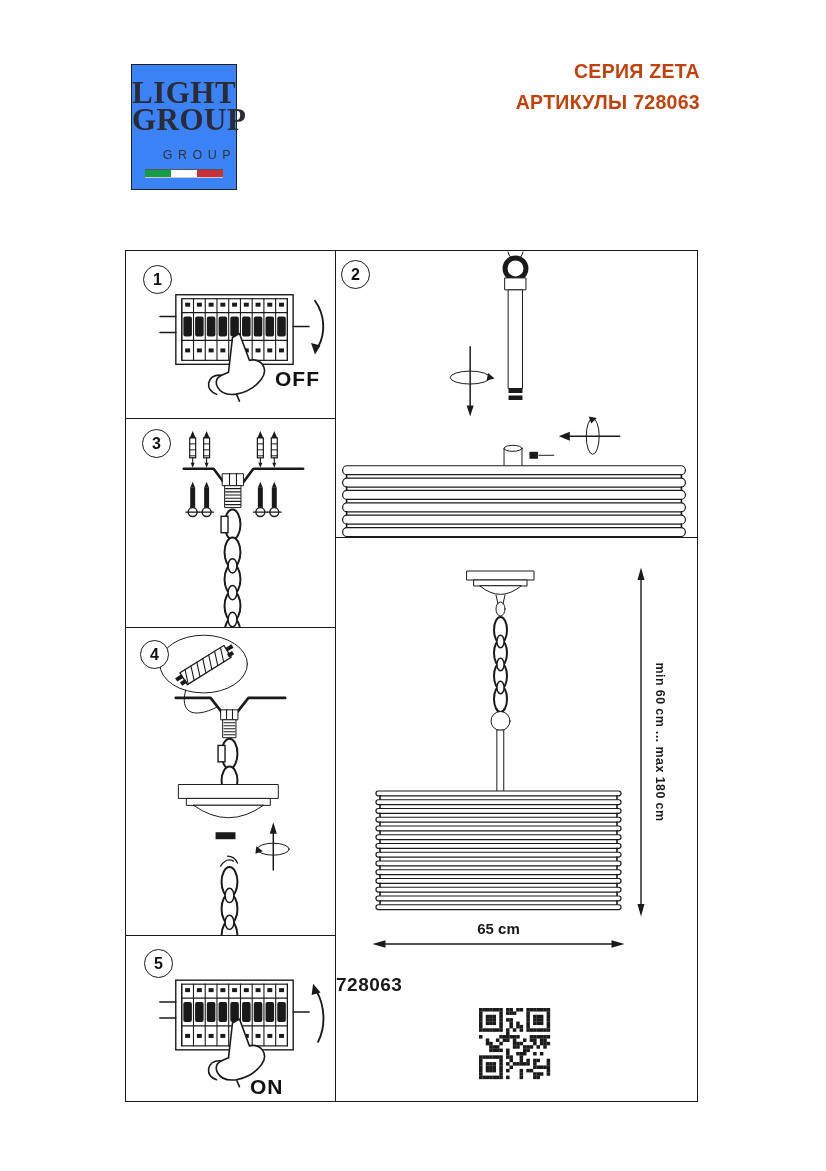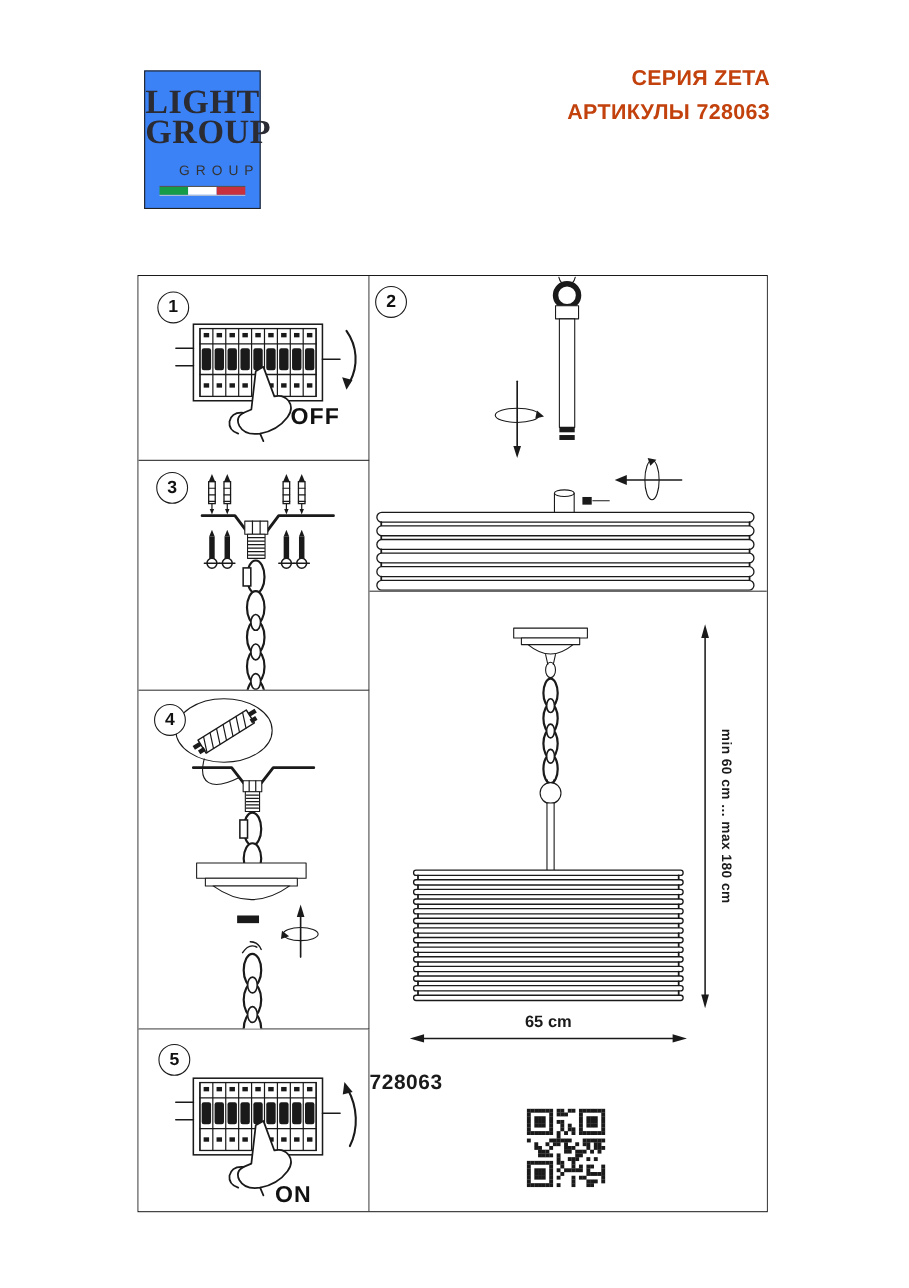--- a/index.html
+++ b/index.html
@@ -115,21 +115,21 @@
           <line x1="34" y1="66" x2="50" y2="66" stroke="#1a1a1a" stroke-width="1.5" stroke-linecap="round"></line>
           <line x1="34" y1="82" x2="50" y2="82" stroke="#1a1a1a" stroke-width="1.5" stroke-linecap="round"></line>
           <line x1="168" y1="76" x2="184" y2="76" stroke="#1a1a1a" stroke-width="1.5" stroke-linecap="round"></line>
           <path d="M107,87 L114,83 L124,110 Q132,108 137,114 Q142,121 136,129 Q127,141 111,144 Q97,146 92,137 Q88,129 96,125 L103,122 L107,87 Z" fill="#fff" stroke="#1a1a1a" stroke-width="1.6" stroke-linecap="round" stroke-linejoin="round"></path>
           <path d="M96,125 Q85,124 83,133 Q82,141 91,144" fill="none" stroke="#1a1a1a" stroke-width="1.6" stroke-linecap="round" stroke-linejoin="round"></path>
           <path d="M111,144 L114,151" fill="none" stroke="#1a1a1a" stroke-width="1.6" stroke-linecap="round" stroke-linejoin="round"></path>
         </g>
       <path class="s" style="stroke-width:1.9" d="M190,50 C200,64 201,82 193,97"></path>
       <polygon class="blk" points="190,104 186,92.5 195.5,95"></polygon>
     </svg>
-    <div class="switch-label" style="left:138px;top:116px;">OFF</div>
+    <div class="switch-label" style="left:149px;top:116px;">OFF</div>
   </div>
 
   <div class="panel br bb" id="p3" style="left:0;top:168px;width:210px;height:209px;">
     <div class="stepnum" style="left:16px;top:10px;">3</div>
     <svg viewBox="0 0 210 209">
       <path class="s" style="stroke-width:2.6" d="M58,50 L88,50 L100,66 L116,66 L128,50 L178,50"></path>
       <g class="jsanchors">
           <polygon points="64,19 67,12 70,19" fill="#1a1a1a"></polygon>
           <rect x="64" y="19" width="6" height="20" fill="none" stroke="#1a1a1a" stroke-width="1.2"></rect>
           <line x1="64" y1="25" x2="70" y2="25" stroke="#1a1a1a" stroke-width="1" stroke-linecap="round"></line>

